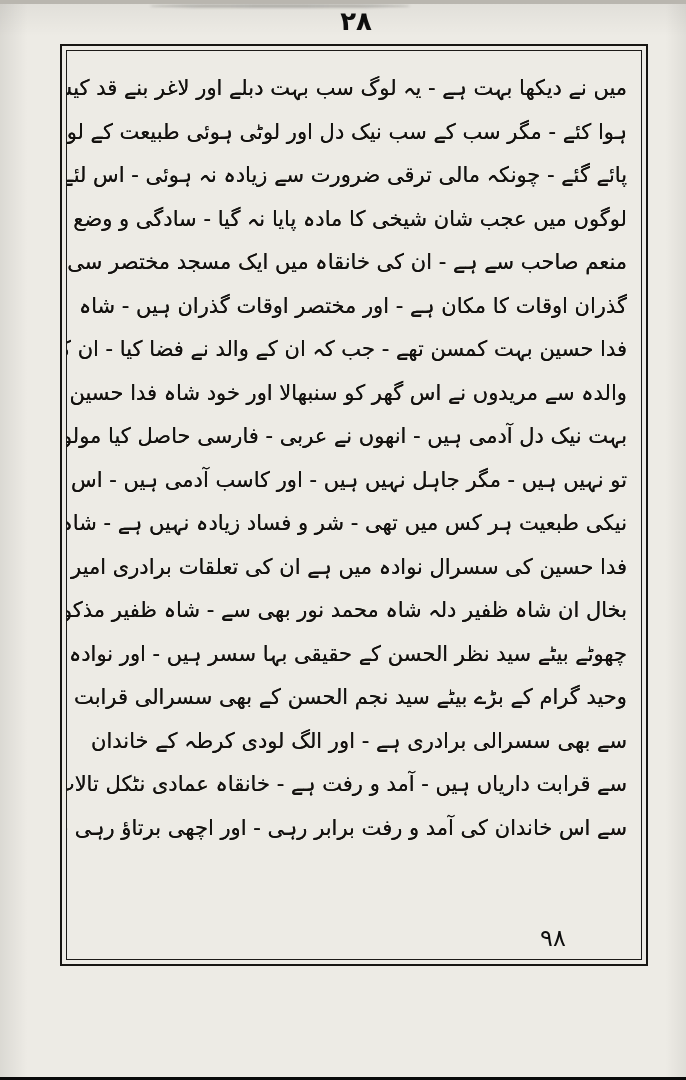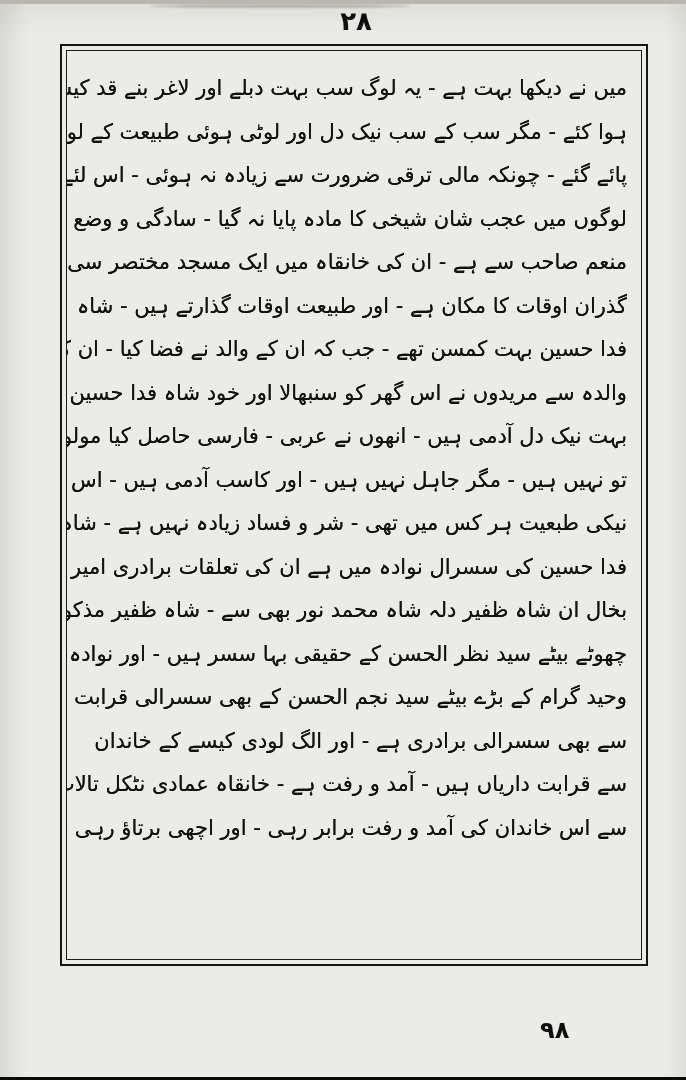--- a/index.html
+++ b/index.html
@@ -73,29 +73,29 @@
     transform: scaleY(1.02);
   }
   .line::after {
     
     content: "";
     display: inline-block;
     width: 100%;
   }
   .bottom-number {
     position: absolute;
-    top: 1012px;
+    top: 920px;
     left: 0;
     width: 600px;
     text-align: left;
     direction: ltr;
     padding-left: 540px;
     box-sizing: border-box;
     font-size: 24px;
-    font-weight: bold;
+    font-weight: normal;
     color: #0e0e0e;
   }
   .scan-edge-bottom {
     position: absolute;
     left: 0;
     bottom: 0;
     width: 100%;
     height: 7px;
     background: #0a0a0a;
   }
@@ -120,31 +120,31 @@
   <div class="top-number">۲۸</div>
 
   <div class="frame-outer">
     <div class="frame-inner">
       <div class="text-block">
         <div class="line">میں نے دیکھا بہت ہے - یہ لوگ سب بہت دبلے اور لاغر بنے قد کیسے</div>
         <div class="line">ہوا کئے - مگر سب کے سب نیک دل اور لوٹی ہوئی طبیعت کے لوگ</div>
         <div class="line">پائے گئے - چونکہ مالی ترقی ضرورت سے زیادہ نہ ہوئی - اس لئے ان</div>
         <div class="line">لوگوں میں عجب شان شیخی کا مادہ پایا نہ گیا - سادگی و وضع کے لوگ</div>
         <div class="line">منعم صاحب سے ہے - ان کی خانقاہ میں ایک مسجد مختصر سی اور</div>
-        <div class="line">گذران اوقات کا مکان ہے - اور طبیعت اوقات گذارتے ہیں - شاہ</div>
+        <div class="line">گذران اوقات کا مکان ہے - اور مختصر اوقات گذران ہیں - شاہ</div>
         <div class="line">فدا حسین بہت کمسن تھے - جب کہ ان کے والد نے فضا کیا - ان کے</div>
         <div class="line">والدہ سے مریدوں نے اس گھر کو سنبھالا اور خود شاہ فدا حسین</div>
         <div class="line">بہت نیک دل آدمی ہیں - انھوں نے عربی - فارسی حاصل کیا مولوی</div>
         <div class="line">تو نہیں ہیں - مگر جاہل نہیں ہیں - اور کاسب آدمی ہیں - اس گھر میں</div>
         <div class="line">نیکی طبعیت ہر کس میں تھی - شر و فساد زیادہ نہیں ہے - شاہ</div>
         <div class="line">فدا حسین کی سسرال نوادہ میں ہے ان کی تعلقات برادری امیر یہاں</div>
         <div class="line">بخال ان شاہ ظفیر دلہ شاہ محمد نور بھی سے - شاہ ظفیر مذکور راقم کے</div>
         <div class="line">چھوٹے بیٹے سید نظر الحسن کے حقیقی بہا سسر ہیں - اور نوادہ کے</div>
         <div class="line">وحید گرام کے بڑے بیٹے سید نجم الحسن کے بھی سسرالی قرابت دار ہیں</div>
-        <div class="line">سے بھی سسرالی برادری ہے - اور الگ لودی کیسے کے خاندان</div>
+        <div class="line">سے بھی سسرالی برادری ہے - اور الگ لودی کرطہ کے خاندان</div>
         <div class="line">سے قرابت داریاں ہیں - آمد و رفت ہے - خانقاہ عمادی نٹکل تالاب</div>
         <div class="line">سے اس خاندان کی آمد و رفت برابر رہی - اور اچھی برتاؤ رہی - اس</div>
       </div>
     </div>
   </div>
 
   <div class="bottom-number">۹۸</div>
 
   <div class="scan-edge-bottom"></div>
 

